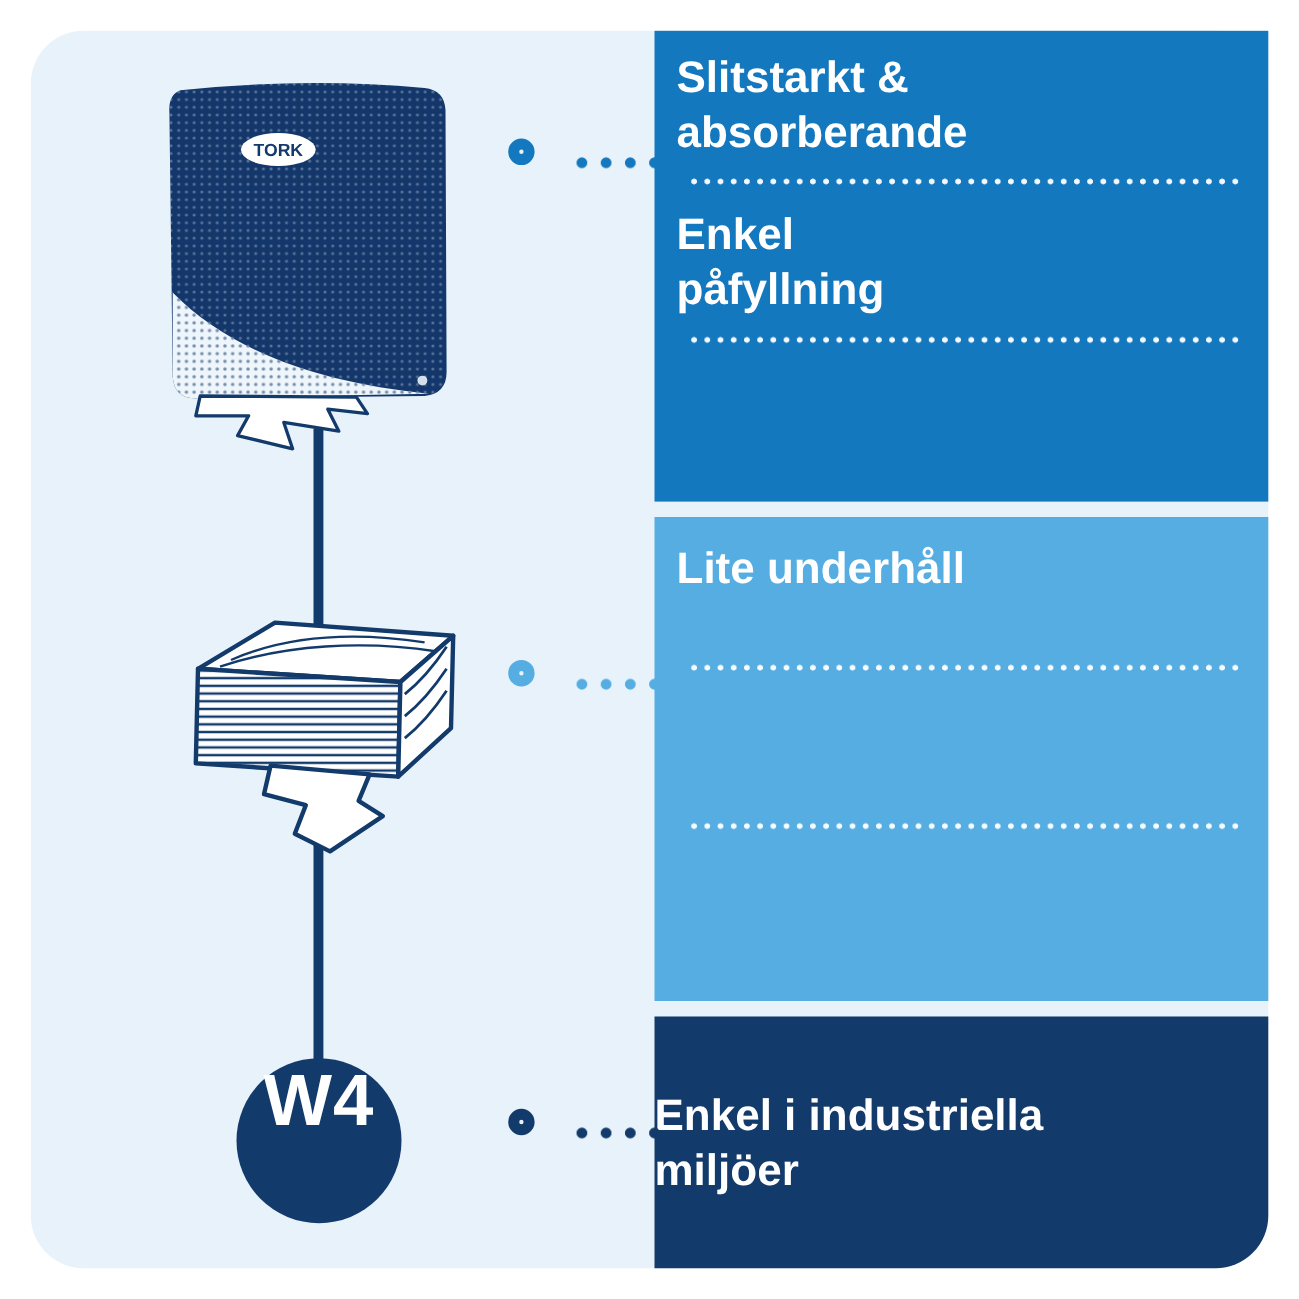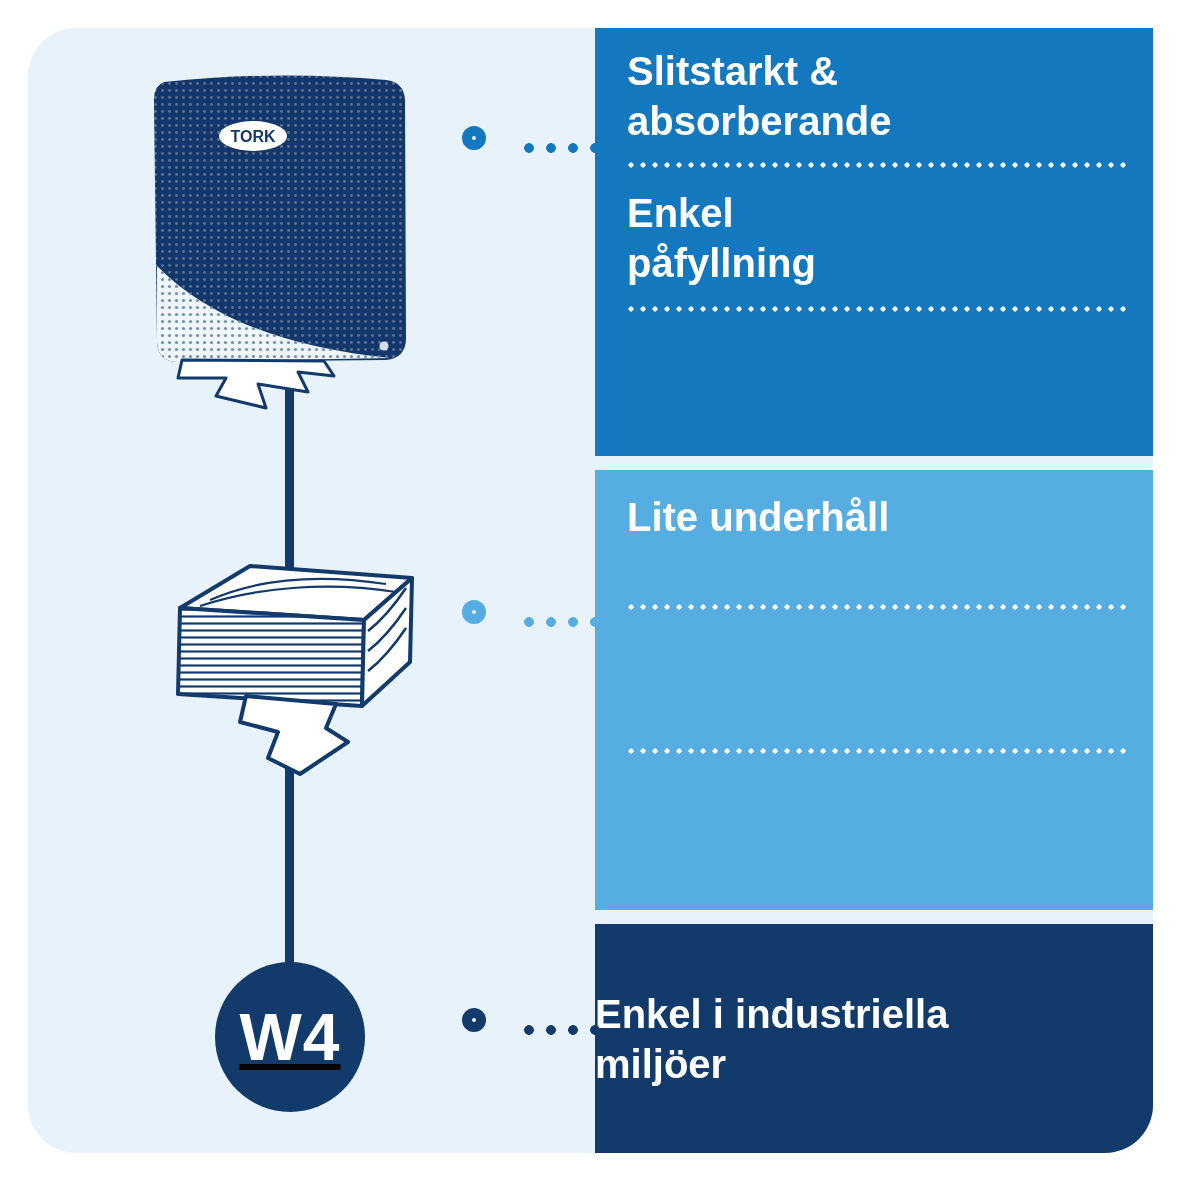--- a/index.html
+++ b/index.html
@@ -31,23 +31,22 @@
   }
 
   .dispenser { position:absolute; left:138px; top:66px; width:292px; height:352px; z-index:2; }
   .stack     { position:absolute; left:150px; top:536px; width:290px; height:250px; z-index:2; }
 
   .badge {
     position:absolute;
     left:215px; top:962px; width:150px; height:150px;
     background:var(--navy, #123A6B);
     border-radius:50%;
-    display:flex; align-items:center; justify-content:center;
+    display:flex; justify-content:center;
     z-index:2;
-    text-decoration:underline;
   }
   .badge span {
     color:#ffffff; font-weight:700; font-size:66px; letter-spacing:1px;
   }
 
   
   .ring {
     position:absolute; left:462px;
     width:24px; height:24px;
     border-radius:50%;
@@ -75,21 +74,21 @@
     left:595px; width:558px;
     z-index:2;
   }
   .p1 { top:28px;  height:428px; background:var(--panel1, #1478BE); }
   .p2 { top:470px; height:440px; background:var(--panel2, #55ADE2);padding-left:36px; }
   .p3 { top:924px; height:229px; background:var(--navy, #123A6B);
         border-bottom-right-radius:48px;
         display:flex; align-items:center; }
 
   .ptext {
-    position:absolute; left:32px; right:24px;
+    position:absolute; left:20px; right:24px;
     color:var(--text, #ffffff);
     font-weight:700;
     font-size:40px; line-height:50px;
     white-space:pre-line;
   }
   .p3 .ptext { position:static; }
 
   .sep {
     position:absolute; left:30px; right:26px; height:6px;
     background-image:radial-gradient(circle, rgba(255,255,255,0.95) 2.3px, transparent 2.9px);

